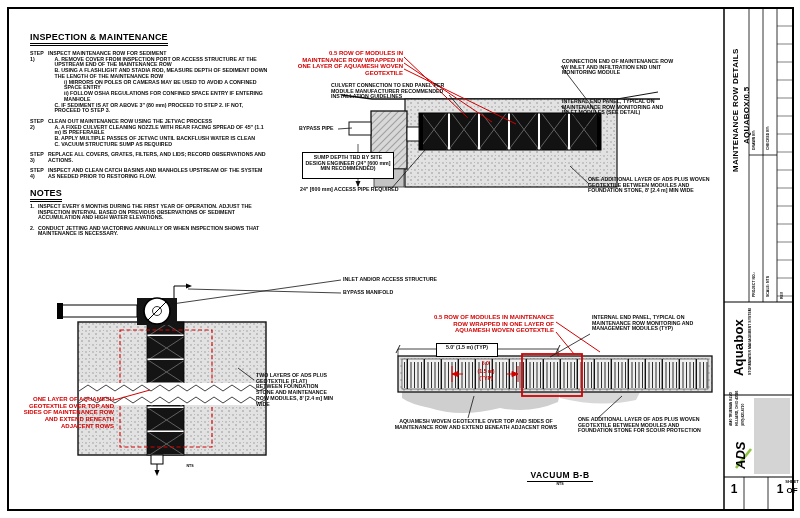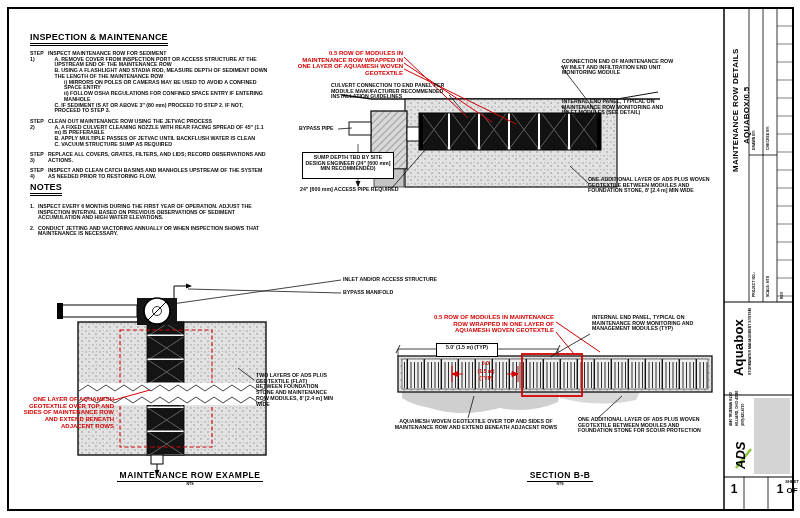--- a/index.html
+++ b/index.html
@@ -221,21 +221,21 @@
       </div>
       <div class="step">
         <span class="slab">STEP 4)</span>
         <div class="sbody">
             <div>INSPECT AND CLEAN CATCH BASINS AND MANHOLES UPSTREAM OF THE SYSTEM AS NEEDED PRIOR TO RESTORING FLOW.</div>
           </div>
       </div>
     </div>
   </div>
 
-  <div class="abs head" style="left:30px;top:182px">NOTES</div>
+  <div class="abs head" style="left:30px;top:188px">NOTES</div>
   <div class="abs" style="left:30px;top:203px;width:238px">
     <div class="s05">
       <div class="noterow">
         <span class="nnum">1.</span>
         <div>INSPECT EVERY 6 MONTHS DURING THE FIRST YEAR OF OPERATION. ADJUST THE INSPECTION INTERVAL BASED ON PREVIOUS OBSERVATIONS OF SEDIMENT ACCUMULATION AND HIGH WATER ELEVATIONS.</div>
       </div>
       <div class="noterow">
         <span class="nnum">2.</span>
         <div>CONDUCT JETTING AND VACTORING ANNUALLY OR WHEN INSPECTION SHOWS THAT MAINTENANCE IS NECESSARY.</div>
       </div>
@@ -273,21 +273,20 @@
   <div class="abs" style="left:343px;top:289px;width:120px">
       <div class="s05 nw">BYPASS MANIFOLD</div>
     </div>
   <div class="abs" style="left:256px;top:372px;width:78px">
       <div class="s05">TWO LAYERS OF ADS PLUS GEOTEXTILE (FLAT) BETWEEN FOUNDATION STONE AND MAINTENANCE ROW MODULES, 8' [2.4 m] MIN WIDE</div>
     </div>
   <div class="abs" style="left:14px;top:396px;width:100px">
       <div class="s05 f12 red tr">ONE LAYER OF AQUAMESH GEOTEXTILE OVER TOP AND SIDES OF MAINTENANCE ROW AND EXTEND BENEATH ADJACENT ROWS</div>
     </div>
   <div class="abs tc" style="left:85px;top:464px;width:210px">
-    <span class="dtitle">MAINTENANCE ROW EXAMPLE</span>
     <div class="nts">NTS</div>
   </div>
 
   <div class="abs" style="left:428px;top:314px;width:126px">
       <div class="s05 f12 red tr">0.5 ROW OF MODULES IN MAINTENANCE ROW WRAPPED IN ONE LAYER OF AQUAMESH WOVEN GEOTEXTILE</div>
     </div>
   <div class="abs" style="left:592px;top:314px;width:116px">
       <div class="s05">INTERNAL END PANEL, TYPICAL ON MAINTENANCE ROW MONITORING AND MANAGEMENT MODULES (TYP)</div>
     </div>
   <div class="abs box" style="left:436px;top:343px;width:60px;height:12px">
@@ -298,21 +297,21 @@
     <div class="s05 red tc nw" style="margin-top:-4px">(1.5 m)</div>
     <div class="s05 red tc nw" style="margin-top:-4px">(TYP)</div>
   </div>
   <div class="abs" style="left:392px;top:418px;width:168px">
       <div class="s05 tc">AQUAMESH WOVEN GEOTEXTILE OVER TOP AND SIDES OF MAINTENANCE ROW AND EXTEND BENEATH ADJACENT ROWS</div>
     </div>
   <div class="abs" style="left:578px;top:416px;width:134px">
       <div class="s05">ONE ADDITIONAL LAYER OF ADS PLUS WOVEN GEOTEXTILE BETWEEN MODULES AND FOUNDATION STONE FOR SCOUR PROTECTION</div>
     </div>
   <div class="abs tc" style="left:470px;top:464px;width:180px">
-    <span class="dtitle">SECTION B-B</span>
+    <span class="dtitle">VACUUM B-B</span>
     <div class="nts">NTS</div>
   </div>
 
   <div class="rot r90" style="left:731px;top:172px;font-size:8px;letter-spacing:.3px">MAINTENANCE ROW DETAILS</div>
   <div class="rot r90" style="left:742px;top:144px;font-size:8px;letter-spacing:.3px">AQUABOX/0.5</div>
   <div class="rot r90s" style="left:752px;top:150px;font-size:7px">DRAWN BY:</div>
   <div class="rot r90s" style="left:752px;top:297px;font-size:7px">PROJECT NO.:</div>
   <div class="rot r90s" style="left:766px;top:150px;font-size:7px">CHECKED BY:</div>
   <div class="rot r90s" style="left:766px;top:297px;font-size:7px">SCALE: NTS</div>
   <div class="rot r90s" style="left:780px;top:299px;font-size:7px">REV</div>

